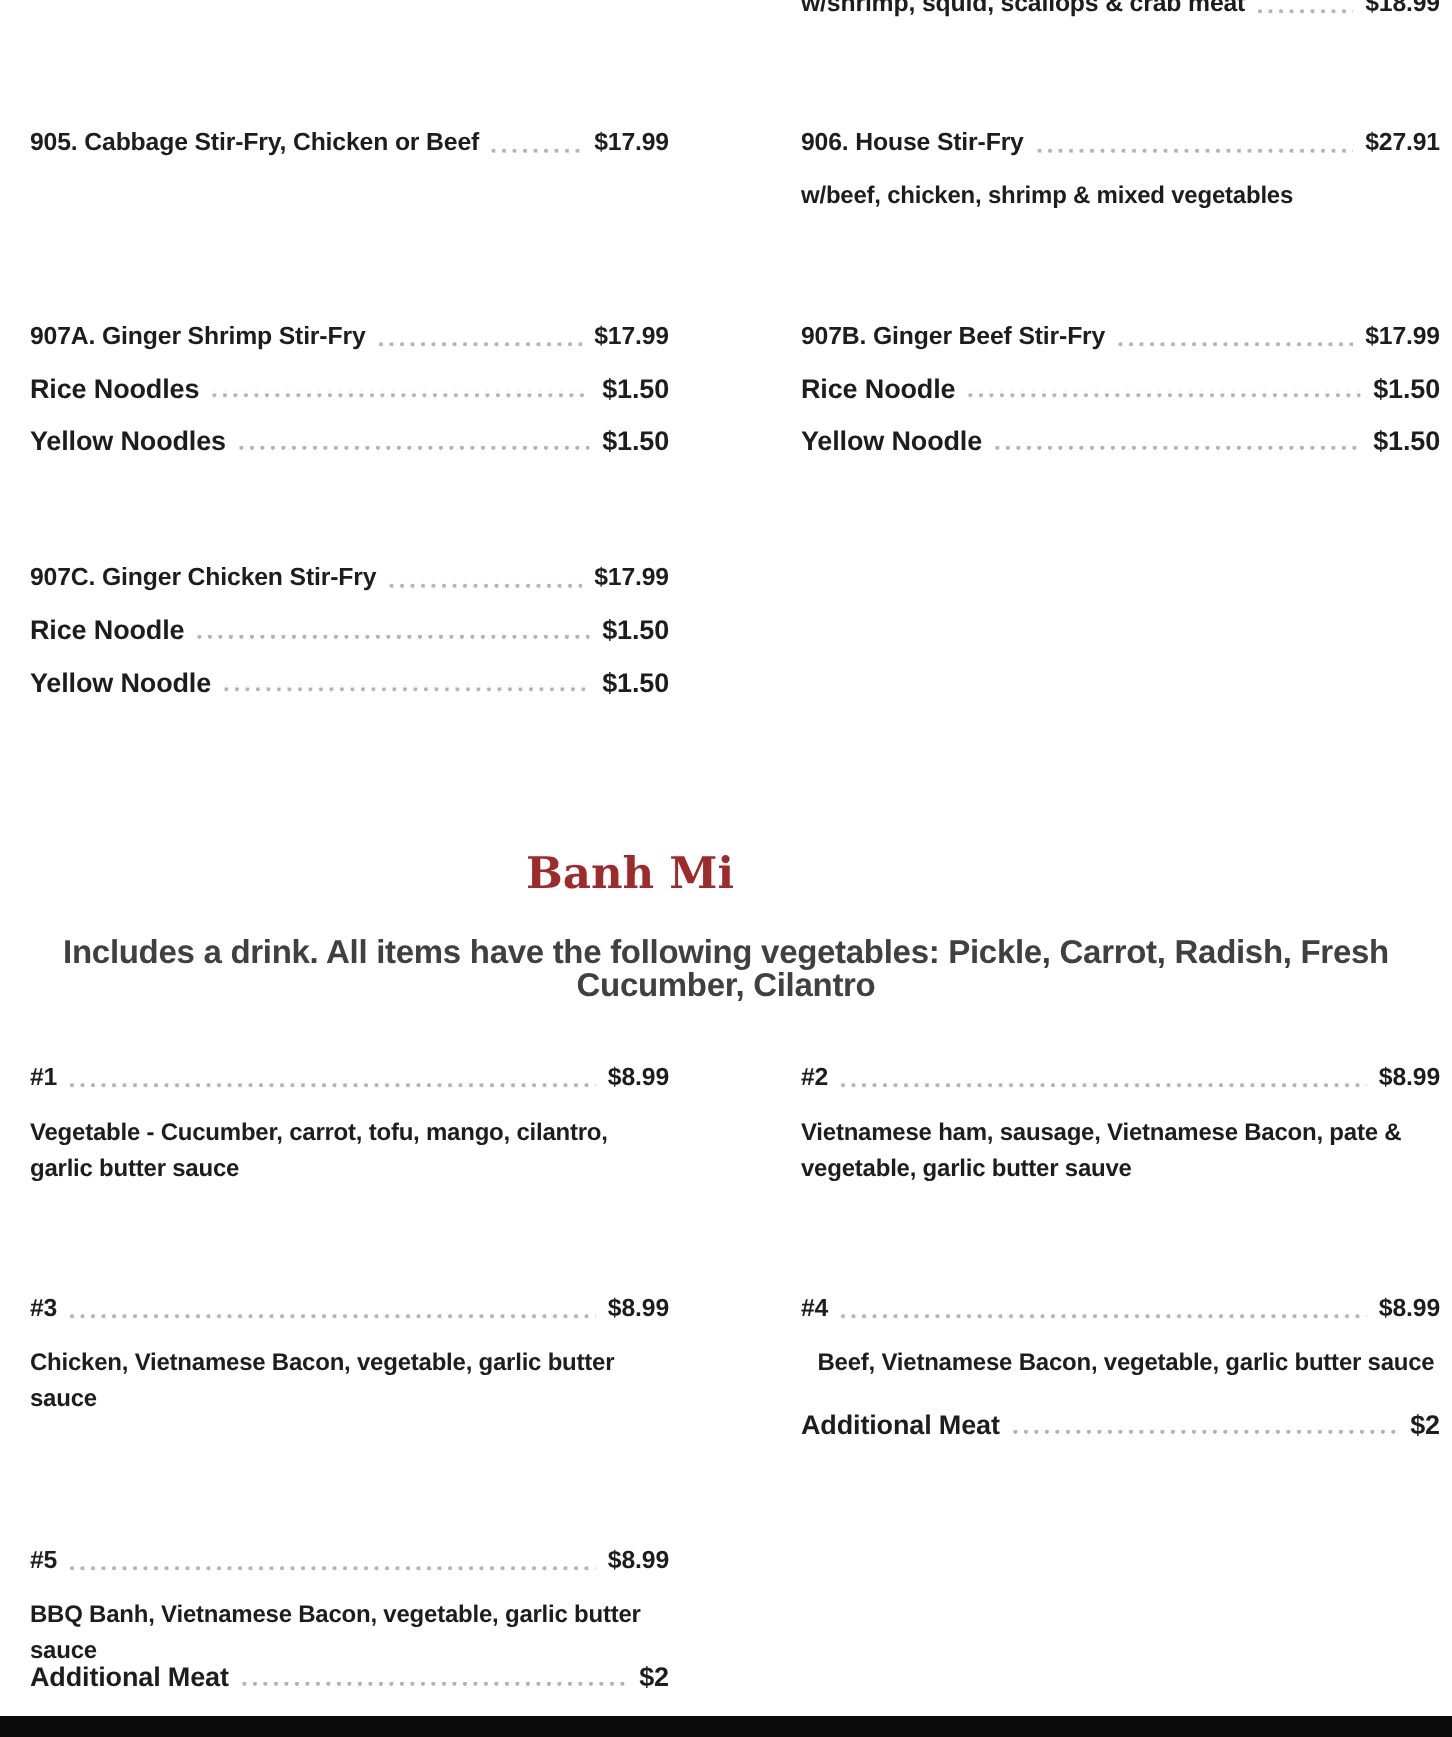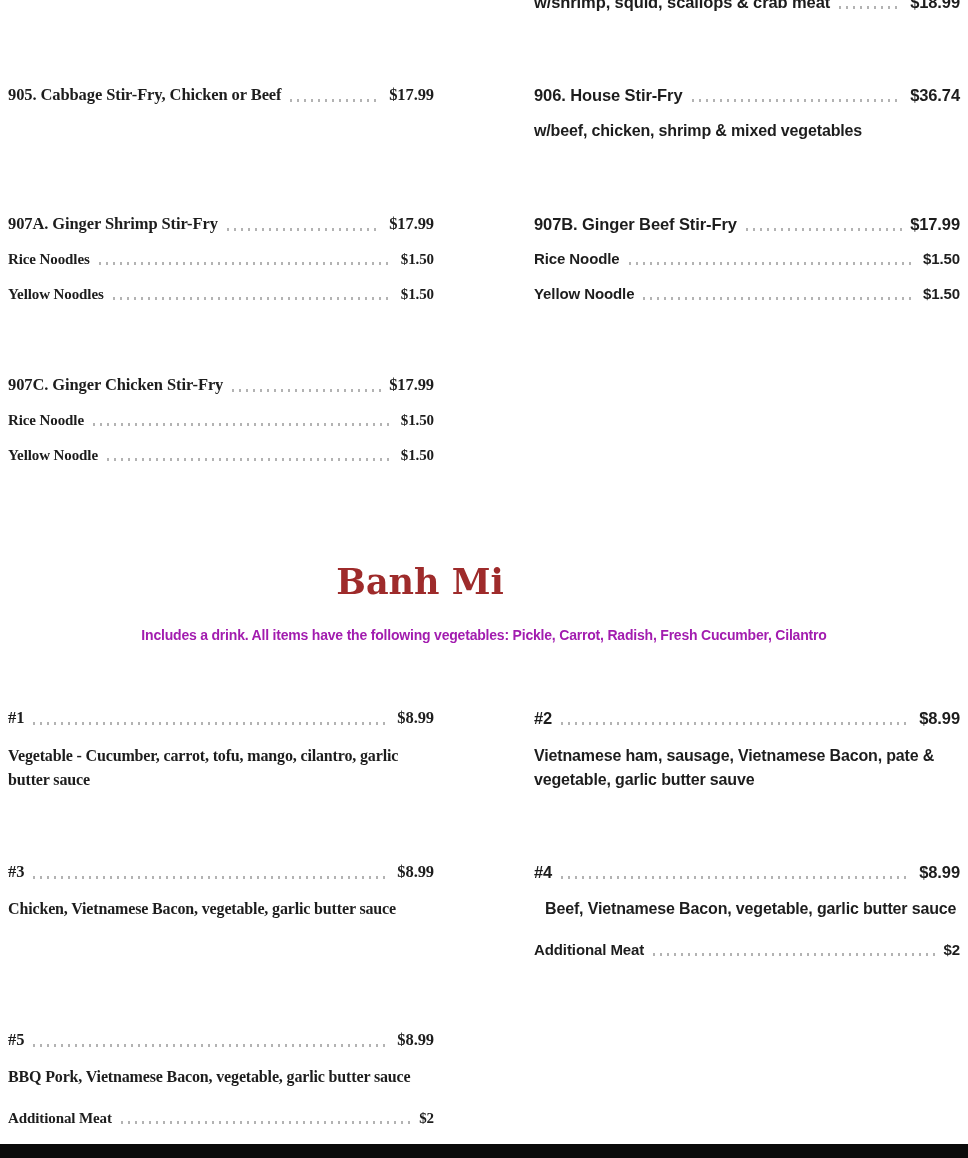--- a/index.html
+++ b/index.html
@@ -7,21 +7,21 @@
   .page {
     position: relative;
     width: 968px;
     height: 1158px;
     background: #ffffff;
     overflow: hidden;
     font-family: "Liberation Sans", sans-serif;
     color: #1d1d1d;
   }
   .abs { position: absolute; }
-  .col-left  { left: 8px;  width: 426px; font-family: Liberation Serif, serif; }
+  .col-left  { left: 20px;  width: 426px; }
   .col-right { left: 534px; width: 426px; }
 
   .menu-row {
     display: flex;
     align-items: baseline;
     line-height: 26px;
     font-weight: 700;
     font-size: 16.5px;
     letter-spacing: -0.1px;
     color: #1d1d1d;
@@ -38,50 +38,50 @@
     background-size: 7px 5px;
     background-repeat: repeat-x;
     background-position: left bottom;
     min-width: 14px;
   }
   .addon-row {
     display: flex;
     align-items: baseline;
     line-height: 20px;
     font-weight: 700;
-    font-size: 15px;
+    font-size: 18px;
     letter-spacing: -0.1px;
     color: #1d1d1d;
     white-space: nowrap;
   }
   .addon-row .dots { margin-bottom: 4px; height: 4px; background-size: 7px 4px; }
   .desc {
     font-weight: 700;
     font-size: 16px;
     line-height: 24px;
     letter-spacing: -0.15px;
     color: #1d1d1d;
   }
   .section-heading {
     left: 0; width: 840px;
     text-align: center;
     font-family: "DejaVu Serif", serif;
     font-weight: 700;
-    font-size: 35px;
+    font-size: 29px;
     line-height: 36px;
     color: #9e2b2b;
   }
   .section-subtitle {
     left: 0; width: 968px;
     text-align: center;
     font-weight: 700;
-    font-size: 14px;
+    font-size: 22px;
     line-height: 22px;
     letter-spacing: -0.2px;
-    color: #a21caf;
+    color: #404040;
   }
   .footer-bar {
     left: 0; top: 1144px;
     width: 968px; height: 14px;
     background: #0b0b0b;
   }
 </style>
 </head>
 <body>
 
@@ -95,21 +95,21 @@
 
   <div class="abs col-left menu-row" style="top:82px;">
     <span class="title">905. Cabbage Stir-Fry, Chicken or Beef</span>
     <span class="dots"></span>
     <span class="price">$17.99</span>
   </div>
 
   <div class="abs col-right menu-row" style="top:82px;">
     <span class="title">906. House Stir-Fry</span>
     <span class="dots"></span>
-    <span class="price">$36.74</span>
+    <span class="price">$27.91</span>
   </div>
   <div class="abs col-right desc" style="top:119px;">w/beef, chicken, shrimp &amp; mixed vegetables</div>
 
   <div class="abs col-left menu-row" style="top:211px;">
     <span class="title">907A. Ginger Shrimp Stir-Fry</span>
     <span class="dots"></span>
     <span class="price">$17.99</span>
   </div>
   <div class="abs col-left addon-row" style="top:249px;">
     <span>Rice Noodles</span>
@@ -188,21 +188,21 @@
     <span>Additional Meat</span>
     <span class="dots"></span>
     <span>$2</span>
   </div>
 
   <div class="abs col-left menu-row" style="top:1027px;">
     <span class="title">#5</span>
     <span class="dots"></span>
     <span class="price">$8.99</span>
   </div>
-  <div class="abs col-left desc" style="top:1065px;">BBQ Pork, Vietnamese Bacon, vegetable, garlic butter sauce</div>
+  <div class="abs col-left desc" style="top:1065px;">BBQ Banh, Vietnamese Bacon, vegetable, garlic butter sauce</div>
   <div class="abs col-left addon-row" style="top:1108px;">
     <span>Additional Meat</span>
     <span class="dots"></span>
     <span>$2</span>
   </div>
 
   <div class="abs footer-bar"></div>
 
 </div>
 

